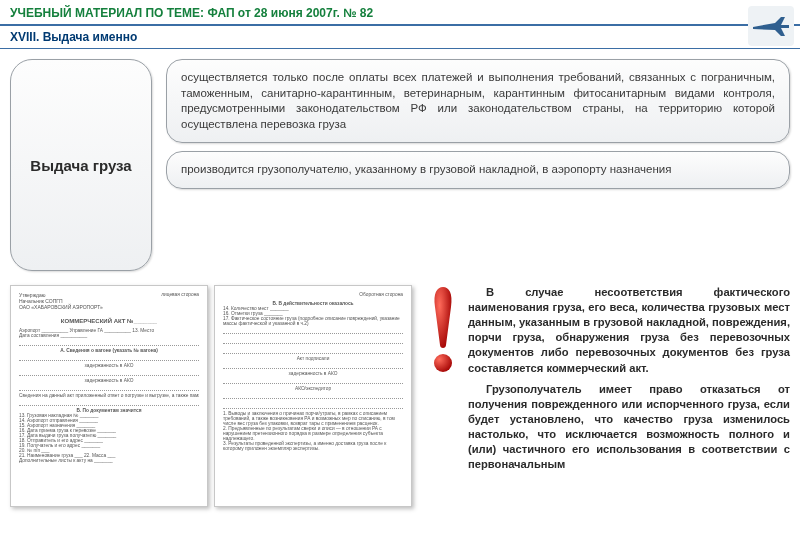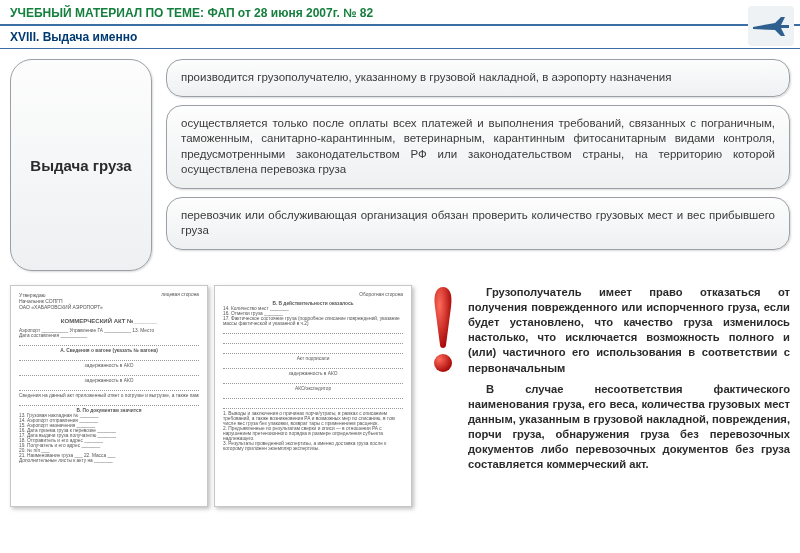--- a/index.html
+++ b/index.html
@@ -158,23 +158,22 @@
 
 <div class="plane">
   <svg width="40" height="30" viewBox="0 0 40 30">
       <path d="M2 16 L24 12 L30 6 L34 6 L30 14 L38 14 L38 17 L30 17 L34 25 L30 25 L24 19 L2 18 Z" fill="#2f5f8f"></path>
     </svg>
 </div>
 
 <div class="top-area">
   <div class="pill-left">Выдача груза</div>
   <div class="pill-stack">
+    <div class="pill">осуществляется только после оплаты всех платежей и выполнения требований, связанных с пограничным, таможенным, санитарно-карантинным, ветеринарным, карантинным фитосанитарным видами контроля, предусмотренными законодательством РФ или законодательством страны, на территорию которой осуществлена перевозка груза</div>
     <div class="pill">производится грузополучателю, указанному в грузовой накладной, в аэропорту назначения</div>
-    <div class="pill">осуществляется только после оплаты всех платежей и выполнения требований, связанных с пограничным, таможенным, санитарно-карантинным, ветеринарным, карантинным фитосанитарным видами контроля, предусмотренными законодательством РФ или законодательством страны, на территорию которой осуществлена перевозка груза</div>
-    <div class="pill">перевозчик или обслуживающая организация обязан проверить количество грузовых мест и вес прибывшего груза</div>
   </div>
 </div>
 
 <div class="lower">
   <div class="forms">
     <div class="form-page">
       <div style="display:flex;justify-content:space-between">
         <div class="form-head" style="white-space:pre-line">Утверждаю
 Начальник СОПГП
 ОАО «ХАБАРОВСКИЙ АЭРОПОРТ»</div>
@@ -233,17 +232,17 @@
             <radialGradient id="g" cx="30%" cy="30%" r="80%">
               <stop offset="0%" stop-color="#ff6b5b"></stop>
               <stop offset="100%" stop-color="#a00000"></stop>
             </radialGradient>
           </defs>
         <path d="M14 2 C20 2 24 8 22 22 L17 60 C17 64 11 64 11 60 L6 22 C4 8 8 2 14 2 Z" fill="url(#g)"></path>
         <circle cx="14" cy="78" r="9" fill="url(#g)"></circle>
       </svg>
     </div>
     <div class="note-text">
+      <p>В случае несоответствия фактического наименования груза, его веса, количества грузовых мест данным, указанным в грузовой накладной, повреждения, порчи груза, обнаружения груза без перевозочных документов либо перевозочных документов без груза составляется коммерческий акт.</p>
       <p>Грузополучатель имеет право отказаться от получения поврежденного или испорченного груза, если будет установлено, что качество груза изменилось настолько, что исключается возможность полного и (или) частичного его использования в соответствии с первоначальным</p>
-      <p>В случае несоответствия фактического наименования груза, его веса, количества грузовых мест данным, указанным в грузовой накладной, повреждения, порчи груза, обнаружения груза без перевозочных документов либо перевозочных документов без груза составляется коммерческий акт.</p>
     </div>
   </div>
 </div>
 
 </body></html>

